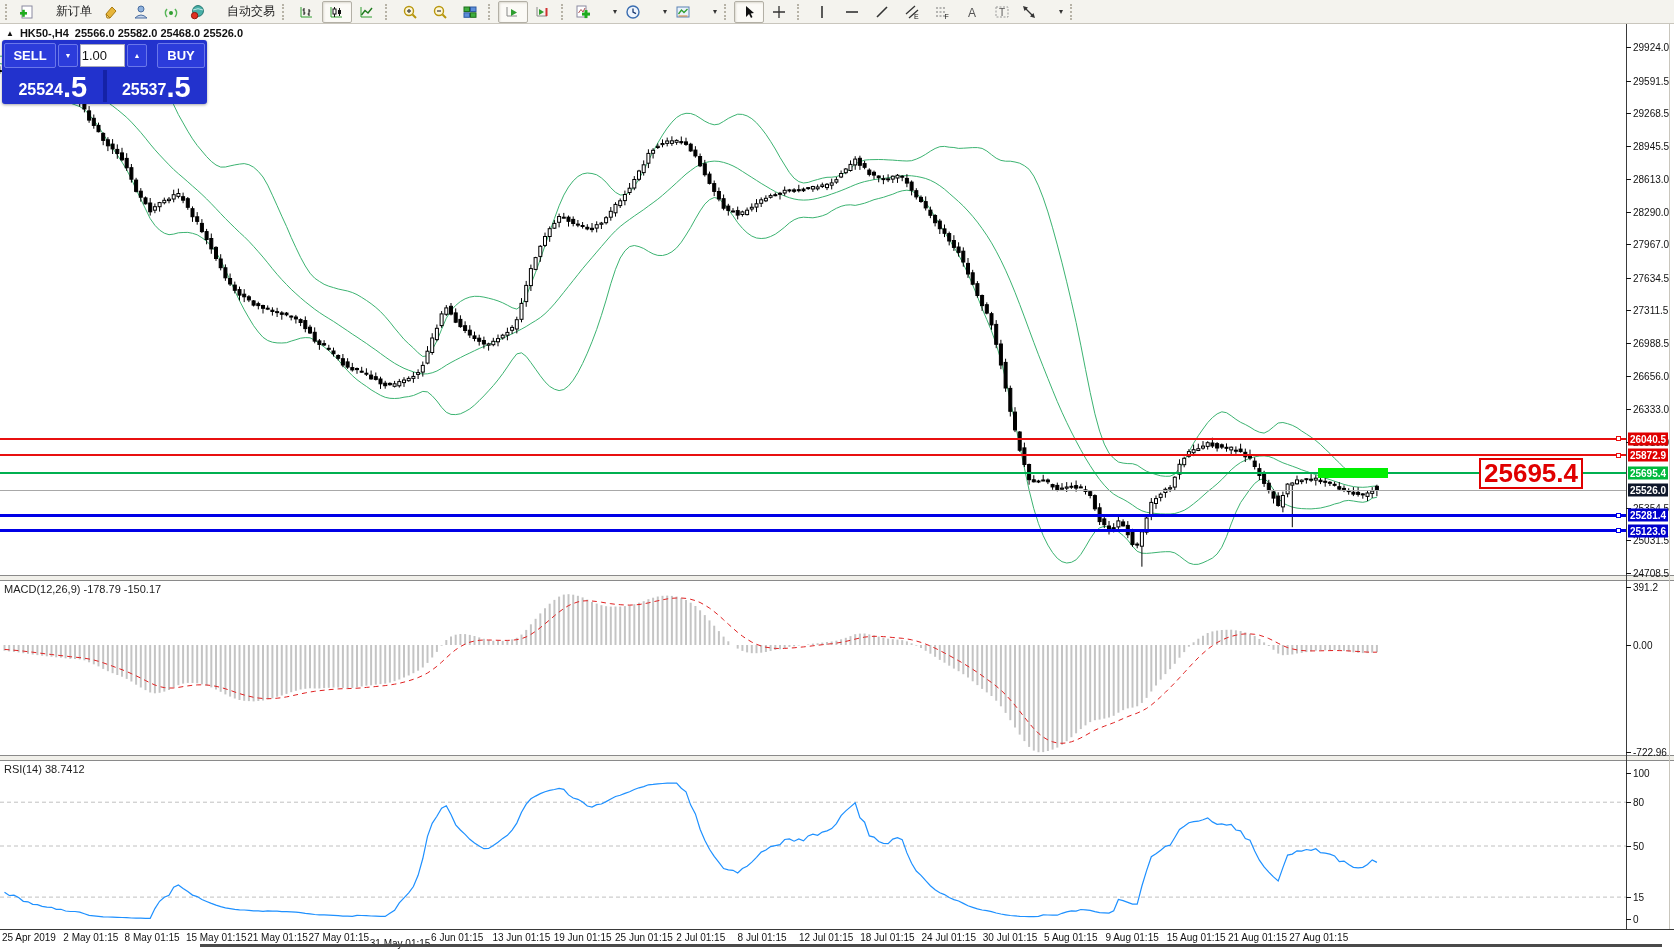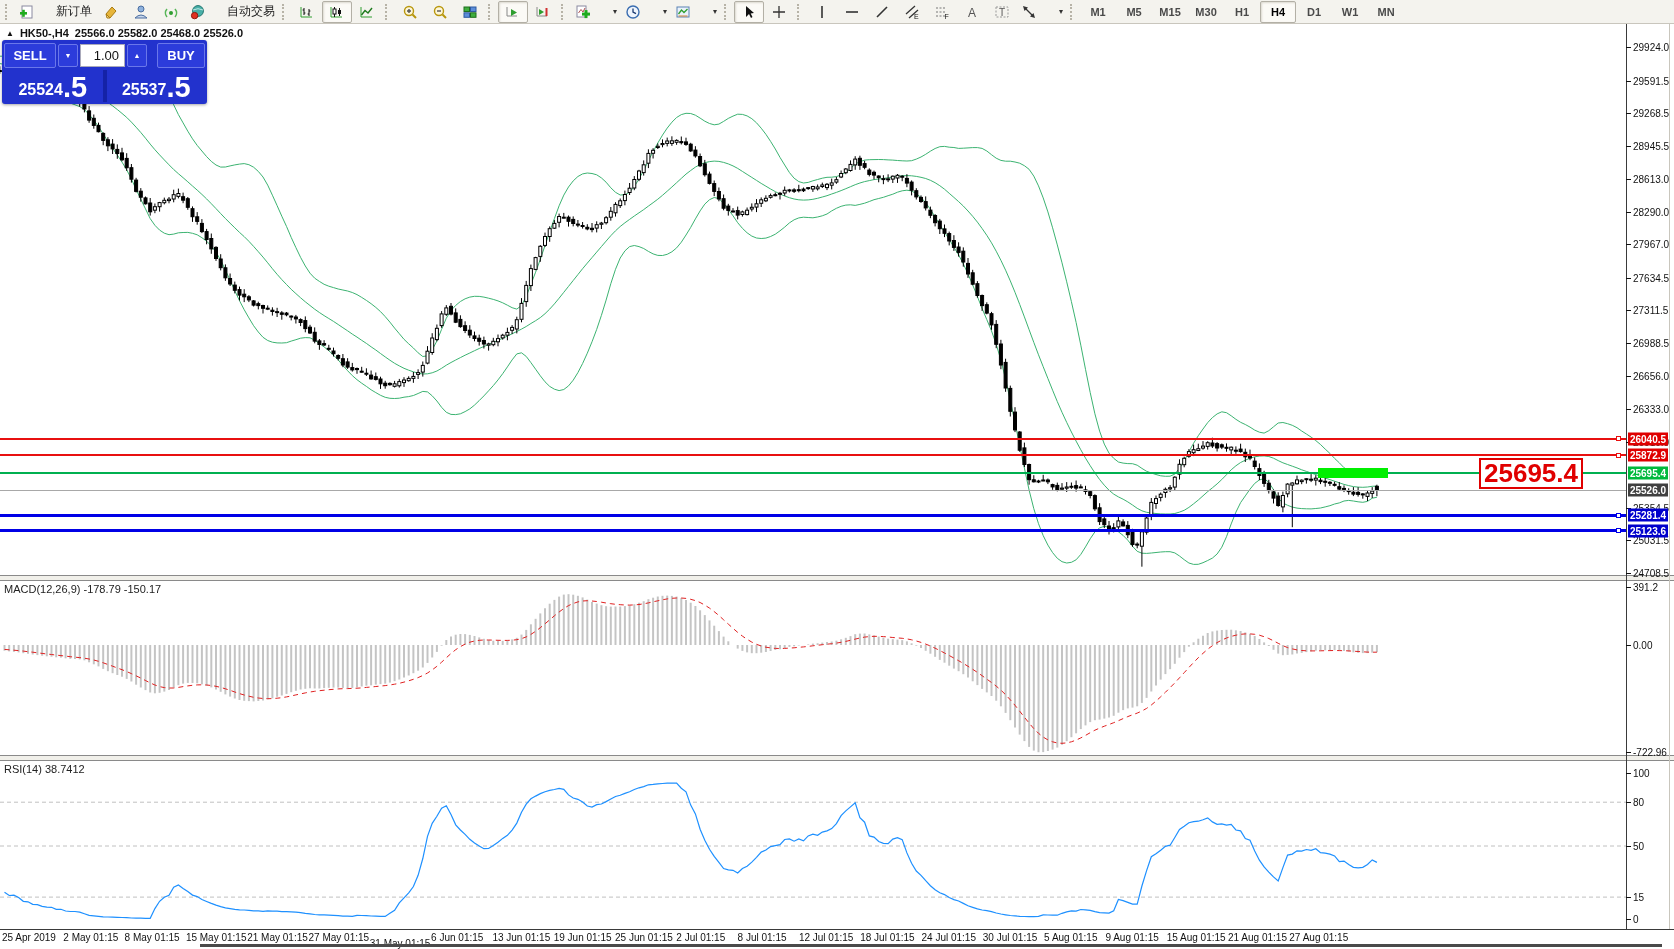--- a/index.html
+++ b/index.html
@@ -37,21 +37,21 @@
   #tradepanel{position:absolute;left:2px;top:40px;width:205px;height:64px;background:#2232cd;
               border-radius:3px;box-shadow:0 1px 3px rgba(0,0,0,.35);z-index:10;padding:3px 2px 2px;box-sizing:border-box}
   #tp-row1{display:flex;align-items:center;height:25px;gap:2px}
   .tp-sb{background:#2c3cdb;color:#fff;font:bold 13px "Liberation Sans",sans-serif;border:1px solid #6a77ea;
          border-radius:2px;height:23px;display:flex;align-items:center;justify-content:center}
   #tp-sell{width:50px}
   #tp-buy{width:46px;margin-left:8px}
   .tp-spin{width:18px;height:21px;background:#2c3cdb;border:1px solid #6a77ea;border-radius:2px;color:#fff;
            font-size:7px;display:flex;align-items:center;justify-content:center}
   #tp-vol{flex:1;height:21px;background:#fff;border:1px solid #aab;color:#111;font:13px "Liberation Sans",sans-serif;
-          display:flex;align-items:center;justify-content:flex-end;padding-right:5px}
+          display:flex;align-items:center;justify-content:flex-end;padding-right:17px}
   #tp-row2{display:flex;height:32px;margin-top:2px}
   .tp-price{flex:1;display:flex;align-items:flex-end;justify-content:center;color:#fff;padding-bottom:1px}
   .tp-price .int{font:bold 16px "Liberation Sans",sans-serif;line-height:22px}
   .tp-price .frac{font:bold 29px "Liberation Sans",sans-serif;line-height:28px}
   #tp-div{width:4px;background:#1522a6;margin:0 1px}
   
   #big-price{position:absolute;left:1479px;top:458px;width:104px;height:31px;background:#fff;border:2px solid #e00000;
              color:#e00000;font:bold 26px "Liberation Sans",sans-serif;display:flex;align-items:center;justify-content:center;
              box-sizing:border-box;z-index:7}
   #green-highlight{position:absolute;left:1318px;top:468px;width:70px;height:10px;background:#00ef00;z-index:5}
@@ -250,31 +250,20 @@
     <div class="tbtn">
       <svg width="16" height="16">
           <path d="M4 4 L8 8 M12 12 L8 8" stroke="#333" stroke-width="1.3"></path>
           <polygon points="2,2 7,3.5 3.5,7" fill="#333"></polygon>
           <polygon points="14,14 9,12.5 12.5,9" fill="#333"></polygon>
         </svg>
       <span class="caret">▾</span>
     </div>
 
     <span class="grip"></span>
-    <div id="tf-group" style="display:flex;align-items:center">
-        <div class="tbtn tf">M1</div>
-        <div class="tbtn tf">M5</div>
-        <div class="tbtn tf">M15</div>
-        <div class="tbtn tf">M30</div>
-        <div class="tbtn tf">H1</div>
-        <div class="tbtn tf active">H4</div>
-        <div class="tbtn tf">D1</div>
-        <div class="tbtn tf">W1</div>
-        <div class="tbtn tf">MN</div>
-      </div>
   </div>
 
   <svg id="svg-main" class="panel-svg" style="top:24px" width="1626" height="551">
       <path d="M-70.7,28.5 L-66.0,29.0 L-61.3,29.7 L-56.6,30.2 L-51.9,30.7 L-47.2,30.9 L-42.5,30.9 L-37.8,31.1 L-33.1,31.3 L-28.4,31.5 L-23.7,31.7 L-19.0,32.2 L-14.3,32.2 L-9.6,32.0 L-4.9,32.2 L-0.2,32.2 L4.5,32.2 L9.2,32.1 L13.9,31.9 L18.6,31.8 L23.3,31.2 L28.0,31.2 L32.7,31.2 L37.4,31.7 L42.1,31.9 L46.8,32.6 L51.5,33.2 L56.2,33.8 L60.9,34.8 L65.6,35.9 L70.3,37.3 L75.0,39.1 L79.7,40.7 L84.4,41.8 L89.1,41.7 L93.8,41.5 L98.5,41.0 L103.2,39.9 L107.9,39.4 L112.6,39.7 L117.3,40.0 L122.0,40.6 L126.7,41.0 L131.4,41.3 L136.1,41.0 L140.8,41.8 L145.5,43.5 L150.2,45.5 L154.9,50.0 L159.6,55.6 L164.3,62.6 L169.0,71.0 L173.7,80.8 L178.4,90.6 L183.1,98.9 L187.8,107.2 L192.5,114.8 L197.2,121.4 L201.9,127.0 L206.6,132.6 L211.3,137.4 L216.0,141.0 L220.7,143.1 L225.4,143.0 L230.1,141.9 L234.8,140.9 L239.5,140.1 L244.2,139.6 L248.9,140.7 L253.6,143.2 L258.3,147.4 L263.0,153.0 L267.7,161.1 L272.4,171.2 L277.1,181.6 L281.8,192.2 L286.5,202.4 L291.2,213.4 L295.9,223.6 L300.6,233.4 L305.3,242.0 L310.0,249.2 L314.7,254.2 L319.4,257.4 L324.1,260.3 L328.8,262.2 L333.5,263.6 L338.2,265.0 L342.9,266.0 L347.6,267.0 L352.3,268.5 L357.0,270.6 L361.7,273.4 L366.4,276.4 L371.1,279.7 L375.8,283.4 L380.5,287.6 L385.2,292.6 L389.9,298.1 L394.6,304.1 L399.3,309.7 L404.0,315.3 L408.7,319.8 L413.4,324.0 L418.1,328.8 L422.8,332.5 L427.5,331.8 L432.2,325.8 L436.9,317.0 L441.6,305.3 L446.3,294.2 L451.0,286.5 L455.7,281.4 L460.4,277.5 L465.1,274.8 L469.8,273.1 L474.5,272.3 L479.2,272.4 L483.9,273.1 L488.6,274.2 L493.3,275.4 L498.0,276.9 L502.7,278.8 L507.4,281.2 L512.1,283.7 L516.8,285.1 L521.5,281.5 L526.2,272.5 L530.9,260.4 L535.6,248.2 L540.3,235.4 L545.0,221.6 L549.7,207.7 L554.4,194.6 L559.1,181.8 L563.8,171.1 L568.5,163.0 L573.2,156.9 L577.9,152.5 L582.6,149.9 L587.3,149.0 L592.0,149.5 L596.7,150.8 L601.4,153.9 L606.1,158.2 L610.8,163.8 L615.5,168.3 L620.2,171.0 L624.9,170.7 L629.6,168.2 L634.3,162.6 L639.0,154.9 L643.7,146.6 L648.4,136.7 L653.1,127.6 L657.8,119.0 L662.5,111.1 L667.2,104.1 L671.9,98.2 L676.6,93.5 L681.3,90.6 L686.0,89.3 L690.7,89.5 L695.4,91.2 L700.1,94.1 L704.8,97.2 L709.5,99.5 L714.2,100.8 L718.9,100.1 L723.6,97.4 L728.3,94.4 L733.0,92.1 L737.7,90.2 L742.4,90.4 L747.1,91.9 L751.8,94.7 L756.5,98.8 L761.2,104.2 L765.9,110.3 L770.6,117.4 L775.3,125.0 L780.0,133.4 L784.7,141.0 L789.4,148.5 L794.1,154.2 L798.8,157.6 L803.5,159.0 L808.2,158.4 L812.9,156.8 L817.6,155.5 L822.3,154.2 L827.0,153.3 L831.7,153.2 L836.4,152.6 L841.1,150.9 L845.8,148.3 L850.5,144.7 L855.2,140.0 L859.9,137.7 L864.6,136.1 L869.3,135.7 L874.0,135.6 L878.7,135.5 L883.4,135.6 L888.1,135.9 L892.8,136.1 L897.5,136.5 L902.2,136.8 L906.9,137.0 L911.6,136.7 L916.3,135.1 L921.0,133.0 L925.7,130.3 L930.4,127.2 L935.1,124.5 L939.8,122.7 L944.5,122.4 L949.2,123.2 L953.9,123.5 L958.6,124.4 L963.3,124.2 L968.0,123.9 L972.7,123.6 L977.4,123.6 L982.1,124.4 L986.8,127.0 L991.5,130.7 L996.2,134.2 L1000.9,136.4 L1005.6,137.2 L1010.3,137.2 L1015.0,138.0 L1019.7,139.2 L1024.4,141.7 L1029.1,145.3 L1033.8,152.1 L1038.5,161.9 L1043.2,173.9 L1047.9,187.9 L1052.6,203.8 L1057.3,220.9 L1062.0,238.8 L1066.7,257.8 L1071.4,277.6 L1076.1,298.4 L1080.8,321.2 L1085.5,345.3 L1090.2,368.5 L1094.9,389.8 L1099.6,407.1 L1104.3,420.1 L1109.0,429.1 L1113.7,434.3 L1118.4,438.0 L1123.1,439.1 L1127.8,439.6 L1132.5,439.7 L1137.2,441.2 L1141.9,444.4 L1146.6,447.3 L1151.3,449.0 L1156.0,450.5 L1160.7,451.8 L1165.4,452.3 L1170.1,452.2 L1174.8,450.1 L1179.5,444.2 L1184.2,436.9 L1188.9,427.8 L1193.6,419.2 L1198.3,411.7 L1203.0,405.0 L1207.7,398.6 L1212.4,393.6 L1217.1,389.9 L1221.8,387.8 L1226.5,388.7 L1231.2,391.8 L1235.9,395.3 L1240.6,398.3 L1245.3,400.5 L1250.0,403.1 L1254.7,406.1 L1259.4,408.2 L1264.1,409.1 L1268.8,406.7 L1273.5,402.8 L1278.2,399.0 L1282.9,398.5 L1287.6,399.7 L1292.3,401.3 L1297.0,403.7 L1301.7,407.0 L1306.4,410.0 L1311.1,413.1 L1315.8,416.6 L1320.5,420.5 L1325.2,425.1 L1329.9,429.4 L1334.6,434.4 L1339.3,438.8 L1344.0,443.7 L1348.7,446.9 L1353.4,448.1 L1358.1,448.4 L1362.8,448.3 L1367.5,448.6 L1372.2,450.5 L1376.9,450.8 " fill="none" stroke="#3CB371" stroke-width="1"></path>
       <path d="M-70.7,33.3 L-66.0,33.7 L-61.3,34.0 L-56.6,34.3 L-51.9,34.8 L-47.2,35.0 L-42.5,35.4 L-37.8,35.8 L-33.1,36.2 L-28.4,36.5 L-23.7,36.9 L-19.0,37.3 L-14.3,37.8 L-9.6,38.4 L-4.9,38.9 L-0.2,39.6 L4.5,40.4 L9.2,41.3 L13.9,42.1 L18.6,43.0 L23.3,44.0 L28.0,45.0 L32.7,46.3 L37.4,47.6 L42.1,48.9 L46.8,50.4 L51.5,51.7 L56.2,53.2 L60.9,54.7 L65.6,56.4 L70.3,58.2 L75.0,59.9 L79.7,61.7 L84.4,63.6 L89.1,66.2 L93.8,68.9 L98.5,71.7 L103.2,74.9 L107.9,78.4 L112.6,81.9 L117.3,85.5 L122.0,89.4 L126.7,93.4 L131.4,98.1 L136.1,103.2 L140.8,108.5 L145.5,114.2 L150.2,120.1 L154.9,125.7 L159.6,130.9 L164.3,135.9 L169.0,140.8 L173.7,145.5 L178.4,149.7 L183.1,153.7 L187.8,157.8 L192.5,162.0 L197.2,166.1 L201.9,170.4 L206.6,174.9 L211.3,179.7 L216.0,184.6 L220.7,189.6 L225.4,194.5 L230.1,199.2 L234.8,203.8 L239.5,208.4 L244.2,212.6 L248.9,217.3 L253.6,222.4 L258.3,227.7 L263.0,233.1 L267.7,238.8 L272.4,244.7 L277.1,250.3 L281.8,255.6 L286.5,260.5 L291.2,265.3 L295.9,269.6 L300.6,273.8 L305.3,277.8 L310.0,281.5 L314.7,285.2 L319.4,288.5 L324.1,291.6 L328.8,294.5 L333.5,297.4 L338.2,300.5 L342.9,303.7 L347.6,306.8 L352.3,310.1 L357.0,313.1 L361.7,316.3 L366.4,319.4 L371.1,322.8 L375.8,326.0 L380.5,329.5 L385.2,332.9 L389.9,336.2 L394.6,339.3 L399.3,341.9 L404.0,344.3 L408.7,346.2 L413.4,347.8 L418.1,349.1 L422.8,350.0 L427.5,349.8 L432.2,348.8 L436.9,347.0 L441.6,344.3 L446.3,341.2 L451.0,338.5 L455.7,336.0 L460.4,333.6 L465.1,331.2 L469.8,329.0 L474.5,326.7 L479.2,324.5 L483.9,322.5 L488.6,320.5 L493.3,318.5 L498.0,316.4 L502.7,314.3 L507.4,312.1 L512.1,309.8 L516.8,307.5 L521.5,305.1 L526.2,302.5 L530.9,299.5 L535.6,296.7 L540.3,293.6 L545.0,289.7 L549.7,285.1 L554.4,279.9 L559.1,274.2 L563.8,268.3 L568.5,262.4 L573.2,256.5 L577.9,250.6 L582.6,244.7 L587.3,239.1 L592.0,233.6 L596.7,228.1 L601.4,222.6 L606.1,217.1 L610.8,211.7 L615.5,206.8 L620.2,202.5 L624.9,198.8 L629.6,195.4 L634.3,192.0 L639.0,188.8 L643.7,185.6 L648.4,182.1 L653.1,178.7 L657.8,175.2 L662.5,171.3 L667.2,167.2 L671.9,163.0 L676.6,158.7 L681.3,154.4 L686.0,150.1 L690.7,146.5 L695.4,143.1 L700.1,140.5 L704.8,138.7 L709.5,137.6 L714.2,137.1 L718.9,137.4 L723.6,138.4 L728.3,139.9 L733.0,141.9 L737.7,144.4 L742.4,147.4 L747.1,150.4 L751.8,153.4 L756.5,156.4 L761.2,159.4 L765.9,162.2 L770.6,165.0 L775.3,167.6 L780.0,170.1 L784.7,172.0 L789.4,173.7 L794.1,175.0 L798.8,175.8 L803.5,176.1 L808.2,175.9 L812.9,175.3 L817.6,174.3 L822.3,173.0 L827.0,171.7 L831.7,170.0 L836.4,168.4 L841.1,166.6 L845.8,164.7 L850.5,162.7 L855.2,160.7 L859.9,159.0 L864.6,157.6 L869.3,156.6 L874.0,155.6 L878.7,155.0 L883.4,154.4 L888.1,153.8 L892.8,153.1 L897.5,152.4 L902.2,151.8 L906.9,151.6 L911.6,151.8 L916.3,152.4 L921.0,153.3 L925.7,154.5 L930.4,156.3 L935.1,158.7 L939.8,161.7 L944.5,165.2 L949.2,169.3 L953.9,173.4 L958.6,177.6 L963.3,182.0 L968.0,187.0 L972.7,192.3 L977.4,198.1 L982.1,204.5 L986.8,211.3 L991.5,218.8 L996.2,227.2 L1000.9,236.3 L1005.6,246.2 L1010.3,256.9 L1015.0,268.3 L1019.7,280.4 L1024.4,292.9 L1029.1,305.7 L1033.8,318.4 L1038.5,330.8 L1043.2,342.7 L1047.9,354.5 L1052.6,366.2 L1057.3,377.6 L1062.0,388.3 L1066.7,398.4 L1071.4,408.0 L1076.1,417.1 L1080.8,425.8 L1085.5,434.1 L1090.2,441.7 L1094.9,448.9 L1099.6,455.5 L1104.3,461.2 L1109.0,466.2 L1113.7,470.1 L1118.4,472.9 L1123.1,475.2 L1127.8,477.9 L1132.5,481.0 L1137.2,484.3 L1141.9,486.8 L1146.6,488.3 L1151.3,489.0 L1156.0,489.5 L1160.7,489.9 L1165.4,490.0 L1170.1,490.0 L1174.8,489.5 L1179.5,488.1 L1184.2,486.3 L1188.9,483.4 L1193.6,479.8 L1198.3,476.0 L1203.0,471.8 L1207.7,467.6 L1212.4,463.8 L1217.1,459.9 L1221.8,455.5 L1226.5,450.7 L1231.2,445.8 L1235.9,441.8 L1240.6,438.5 L1245.3,436.2 L1250.0,434.2 L1254.7,432.8 L1259.4,432.1 L1264.1,431.9 L1268.8,432.5 L1273.5,434.2 L1278.2,436.6 L1282.9,438.8 L1287.6,440.5 L1292.3,442.2 L1297.0,443.9 L1301.7,445.8 L1306.4,447.4 L1311.1,449.0 L1315.8,450.6 L1320.5,452.2 L1325.2,454.0 L1329.9,455.6 L1334.6,457.2 L1339.3,458.8 L1344.0,460.4 L1348.7,461.6 L1353.4,462.6 L1358.1,463.1 L1362.8,463.3 L1367.5,463.0 L1372.2,462.3 L1376.9,462.1 " fill="none" stroke="#3CB371" stroke-width="1"></path>
       <path d="M-70.7,38.1 L-66.0,38.4 L-61.3,38.4 L-56.6,38.5 L-51.9,38.9 L-47.2,39.1 L-42.5,39.9 L-37.8,40.6 L-33.1,41.2 L-28.4,41.6 L-23.7,42.1 L-19.0,42.4 L-14.3,43.5 L-9.6,44.7 L-4.9,45.7 L-0.2,47.0 L4.5,48.6 L9.2,50.6 L13.9,52.3 L18.6,54.2 L23.3,56.7 L28.0,58.9 L32.7,61.4 L37.4,63.5 L42.1,65.9 L46.8,68.1 L51.5,70.1 L56.2,72.6 L60.9,74.6 L65.6,77.0 L70.3,79.1 L75.0,80.8 L79.7,82.6 L84.4,85.5 L89.1,90.6 L93.8,96.2 L98.5,102.5 L103.2,110.0 L107.9,117.4 L112.6,124.2 L117.3,131.0 L122.0,138.1 L126.7,145.8 L131.4,154.9 L136.1,165.4 L140.8,175.3 L145.5,184.9 L150.2,194.6 L154.9,201.3 L159.6,206.1 L164.3,209.2 L169.0,210.7 L173.7,210.1 L178.4,208.8 L183.1,208.5 L187.8,208.4 L192.5,209.3 L197.2,210.8 L201.9,213.7 L206.6,217.2 L211.3,221.9 L216.0,228.2 L220.7,236.1 L225.4,246.0 L230.1,256.4 L234.8,266.7 L239.5,276.7 L244.2,285.7 L248.9,293.9 L253.6,301.7 L258.3,308.0 L263.0,313.3 L267.7,316.5 L272.4,318.2 L277.1,318.9 L281.8,319.0 L286.5,318.7 L291.2,317.1 L295.9,315.7 L300.6,314.2 L305.3,313.6 L310.0,313.8 L314.7,316.1 L319.4,319.6 L324.1,322.9 L328.8,326.7 L333.5,331.2 L338.2,335.9 L342.9,341.5 L347.6,346.7 L352.3,351.6 L357.0,355.7 L361.7,359.2 L366.4,362.4 L371.1,365.8 L375.8,368.6 L380.5,371.3 L385.2,373.3 L389.9,374.3 L394.6,374.5 L399.3,374.2 L404.0,373.2 L408.7,372.6 L413.4,371.5 L418.1,369.5 L422.8,367.4 L427.5,367.9 L432.2,371.8 L436.9,377.0 L441.6,383.3 L446.3,388.3 L451.0,390.4 L455.7,390.6 L460.4,389.8 L465.1,387.6 L469.8,384.9 L474.5,381.1 L479.2,376.6 L483.9,371.9 L488.6,366.8 L493.3,361.6 L498.0,355.9 L502.7,349.7 L507.4,342.9 L512.1,335.9 L516.8,329.9 L521.5,328.8 L526.2,332.4 L530.9,338.6 L535.6,345.2 L540.3,351.8 L545.0,357.8 L549.7,362.4 L554.4,365.2 L559.1,366.6 L563.8,365.5 L568.5,361.9 L573.2,356.2 L577.9,348.6 L582.6,339.5 L587.3,329.2 L592.0,317.8 L596.7,305.4 L601.4,291.4 L606.1,276.1 L610.8,259.7 L615.5,245.3 L620.2,234.0 L624.9,226.9 L629.6,222.6 L634.3,221.5 L639.0,222.6 L643.7,224.5 L648.4,227.4 L653.1,229.9 L657.8,231.4 L662.5,231.5 L667.2,230.3 L671.9,227.8 L676.6,223.9 L681.3,218.2 L686.0,211.0 L690.7,203.4 L695.4,194.9 L700.1,186.9 L704.8,180.1 L709.5,175.7 L714.2,173.5 L718.9,174.6 L723.6,179.3 L728.3,185.4 L733.0,191.8 L737.7,198.7 L742.4,204.3 L747.1,208.8 L751.8,212.1 L756.5,214.0 L761.2,214.5 L765.9,214.1 L770.6,212.5 L775.3,210.2 L780.0,206.8 L784.7,203.1 L789.4,198.9 L794.1,195.8 L798.8,193.9 L803.5,193.2 L808.2,193.5 L812.9,193.8 L817.6,193.0 L822.3,191.8 L827.0,190.0 L831.7,186.9 L836.4,184.3 L841.1,182.3 L845.8,181.1 L850.5,180.8 L855.2,181.4 L859.9,180.4 L864.6,179.2 L869.3,177.5 L874.0,175.7 L878.7,174.5 L883.4,173.3 L888.1,171.7 L892.8,170.2 L897.5,168.2 L902.2,166.8 L906.9,166.2 L911.6,166.9 L916.3,169.7 L921.0,173.5 L925.7,178.7 L930.4,185.4 L935.1,193.0 L939.8,200.7 L944.5,208.0 L949.2,215.4 L953.9,223.2 L958.6,230.9 L963.3,239.8 L968.0,250.0 L972.7,260.9 L977.4,272.6 L982.1,284.5 L986.8,295.6 L991.5,306.9 L996.2,320.2 L1000.9,336.2 L1005.6,355.2 L1010.3,376.6 L1015.0,398.6 L1019.7,421.7 L1024.4,444.1 L1029.1,466.1 L1033.8,484.7 L1038.5,499.7 L1043.2,511.6 L1047.9,521.1 L1052.6,528.6 L1057.3,534.3 L1062.0,537.7 L1066.7,539.0 L1071.4,538.3 L1076.1,535.8 L1080.8,530.4 L1085.5,522.9 L1090.2,514.8 L1094.9,507.9 L1099.6,503.9 L1104.3,502.3 L1109.0,503.3 L1113.7,505.9 L1118.4,507.8 L1123.1,511.4 L1127.8,516.2 L1132.5,522.3 L1137.2,527.3 L1141.9,529.2 L1146.6,529.4 L1151.3,529.0 L1156.0,528.5 L1160.7,528.0 L1165.4,527.7 L1170.1,527.7 L1174.8,528.9 L1179.5,532.0 L1184.2,535.7 L1188.9,539.0 L1193.6,540.4 L1198.3,540.3 L1203.0,538.7 L1207.7,536.5 L1212.4,534.1 L1217.1,530.0 L1221.8,523.2 L1226.5,512.7 L1231.2,499.9 L1235.9,488.2 L1240.6,478.6 L1245.3,471.9 L1250.0,465.2 L1254.7,459.4 L1259.4,455.9 L1264.1,454.6 L1268.8,458.3 L1273.5,465.7 L1278.2,474.2 L1282.9,479.0 L1287.6,481.3 L1292.3,483.1 L1297.0,484.1 L1301.7,484.6 L1306.4,484.8 L1311.1,484.9 L1315.8,484.5 L1320.5,484.0 L1325.2,482.9 L1329.9,481.7 L1334.6,480.0 L1339.3,478.9 L1344.0,477.0 L1348.7,476.4 L1353.4,477.0 L1358.1,477.8 L1362.8,478.3 L1367.5,477.4 L1372.2,474.2 L1376.9,473.3 " fill="none" stroke="#3CB371" stroke-width="1"></path>
       <line x1="-0.20000000000001172" y1="42.3" x2="-0.20000000000001172" y2="49.7" stroke="#000" stroke-width="1"></line>
       <rect x="-1.7" y="46.5" width="3" height="1.0" fill="#000" stroke="#000" stroke-width="1"></rect>
       <line x1="4.4999999999999885" y1="45.0" x2="4.4999999999999885" y2="52.6" stroke="#000" stroke-width="1"></line>
       <rect x="3.0" y="47.2" width="3" height="3.0" fill="#000" stroke="#000" stroke-width="1"></rect>
@@ -1247,21 +1236,21 @@
   <div id="hline-layer">
       <div class="hline" style="top: 437.5px; height: 2px; background: rgb(232, 16, 16);"></div>
       <div class="hline-marker" style="left: 1616px; top: 436px; border: 1px solid rgb(232, 16, 16);"></div>
       <div class="price-badge" style="top: 438.5px; background: rgb(223, 0, 0);">26040.5</div>
       <div class="hline" style="top: 454.4px; height: 2px; background: rgb(232, 16, 16);"></div>
       <div class="hline-marker" style="left: 1616px; top: 452.9px; border: 1px solid rgb(232, 16, 16);"></div>
       <div class="price-badge" style="top: 455.4px; background: rgb(223, 0, 0);">25872.9</div>
       <div class="hline" style="top: 472.2px; height: 2px; background: rgb(0, 176, 80);"></div>
       <div class="price-badge" style="top: 473.2px; background: rgb(0, 185, 60);">25695.4</div>
       <div class="hline" style="top: 489.8px; height: 1px; background: rgb(168, 168, 168);"></div>
-      <div class="price-badge" style="top: 490.3px; background: #404040;">25526.0</div>
+      <div class="price-badge" style="top: 490.3px; background: #0f172a;">25526.0</div>
       <div class="hline" style="top: 513.5px; height: 3px; background: rgb(0, 0, 230);"></div>
       <div class="hline-marker" style="left: 1616px; top: 512.5px; border: 1px solid rgb(0, 0, 230);"></div>
       <div class="price-badge" style="top: 515px; background: rgb(0, 0, 204);">25281.4</div>
       <div class="hline" style="top: 529.4px; height: 3px; background: rgb(0, 0, 230);"></div>
       <div class="hline-marker" style="left: 1616px; top: 528.4px; border: 1px solid rgb(0, 0, 230);"></div>
       <div class="price-badge" style="top: 530.9px; background: rgb(0, 0, 204);">25123.6</div>
     </div>
 
   <div id="chart-title">
     <span class="tri">▲</span>

